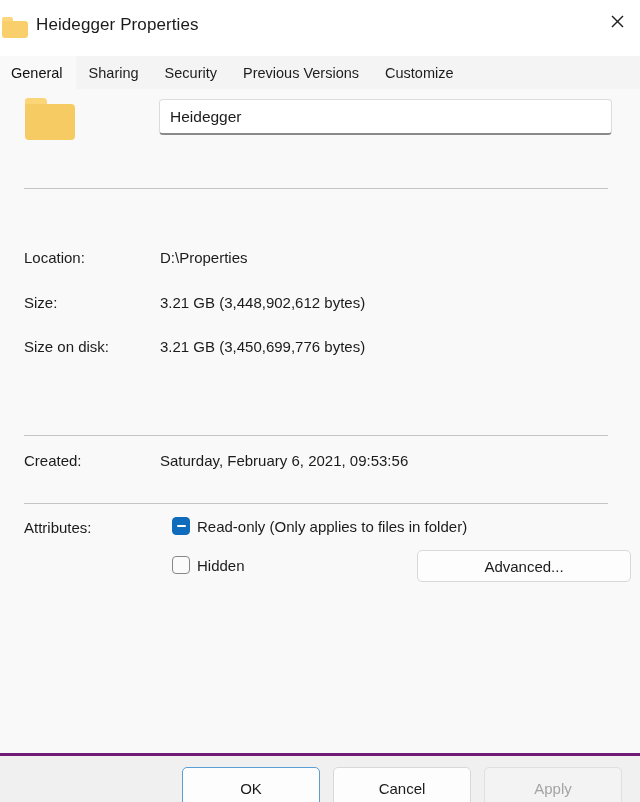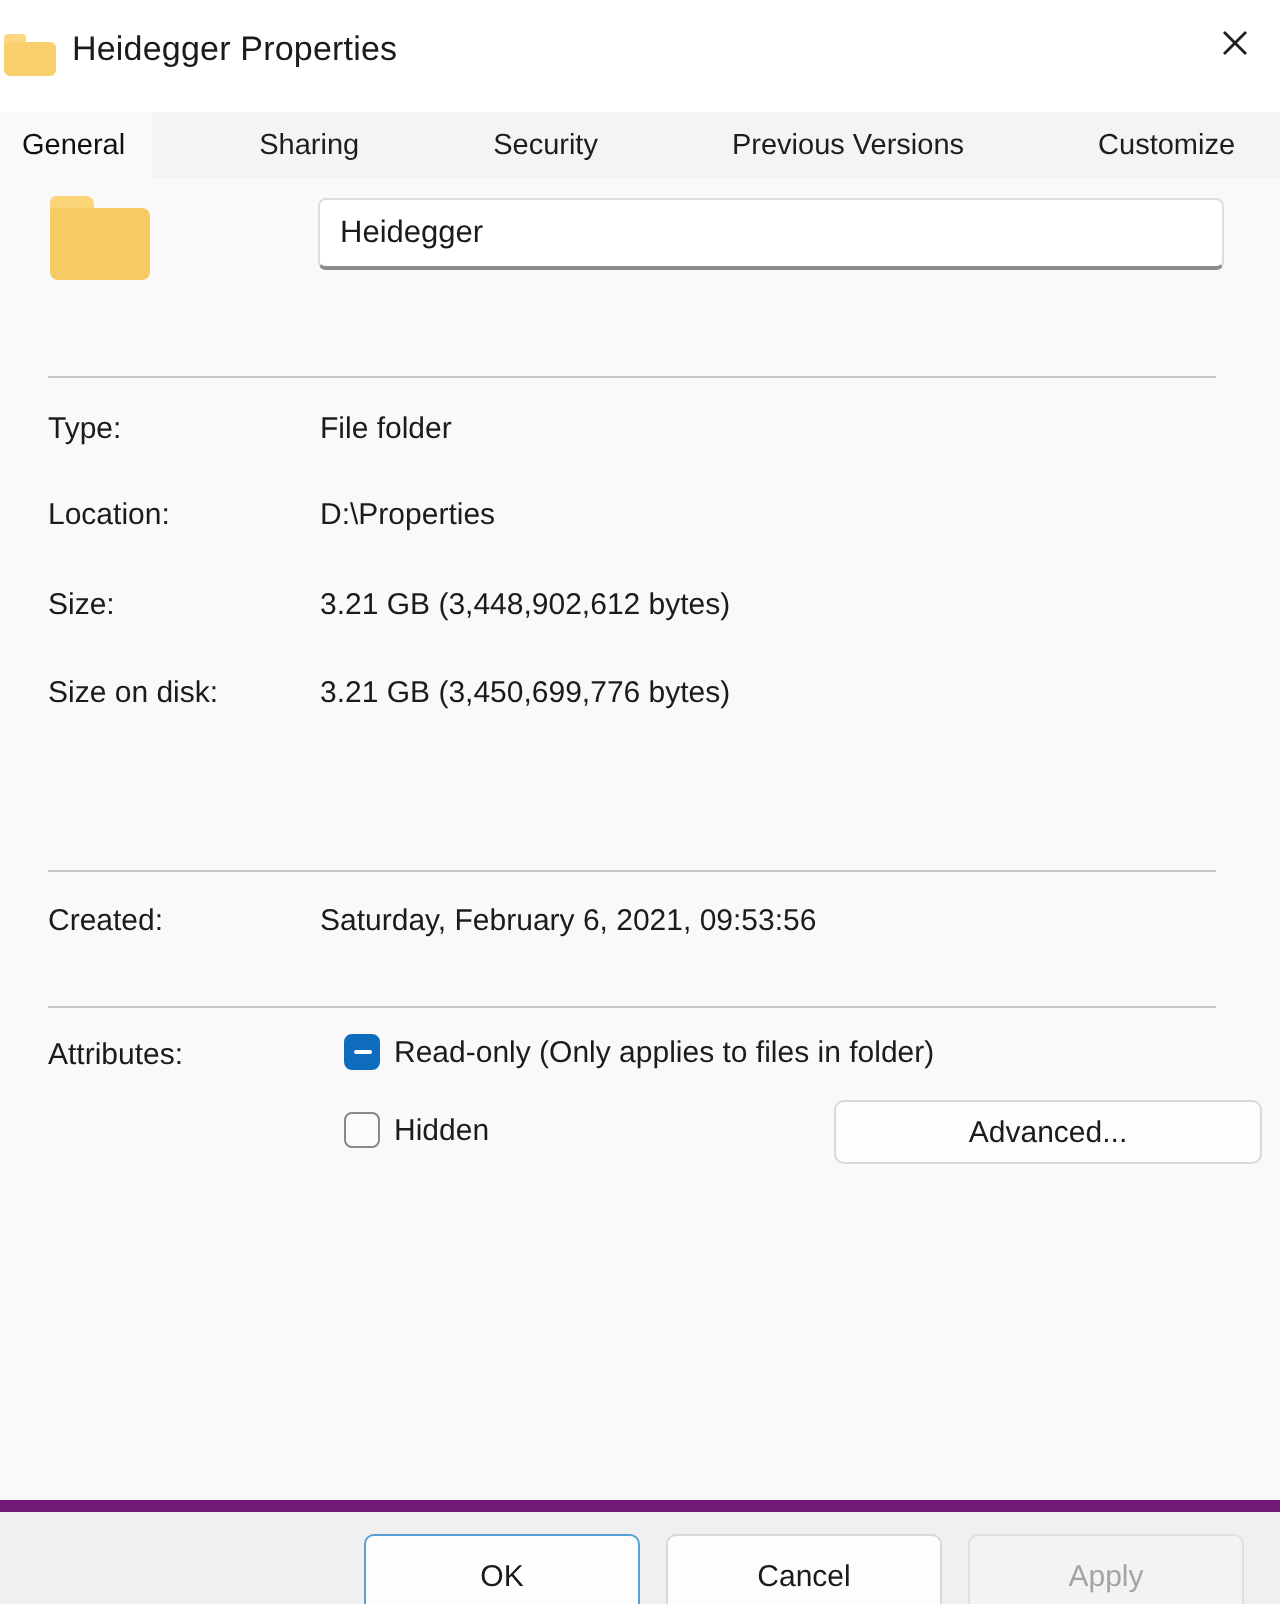--- a/index.html
+++ b/index.html
@@ -78,21 +78,20 @@
 
   
   .tabstrip {
     position: relative;
     flex: 0 0 33px;
     height: 33px;
     background: #f4f4f4;
     display: flex;
     align-items: stretch;
     padding-left: 0;
-    gap: 41px;
   }
   .tab {
     position: relative;
     display: flex;
     align-items: center;
     padding: 0 13px;
     font-size: 14.5px;
     color: #1d1d1d;
     background: #f4f4f4;
     cursor: default;
@@ -263,21 +262,21 @@
   }
 
   
   .footer {
     position: absolute;
     left: 0;
     bottom: 0;
     width: 640px;
     height: 46px;
     background: #f0f0f0;
-    border-top: 6px solid #701a75;
+    border-top: 3px solid #701a75;
   }
   .footer-buttons {
     position: absolute;
     right: 18px;
     top: 11px;
     display: flex;
     gap: 13px;
   }
   .btn-footer {
     width: 138px;
@@ -336,24 +335,20 @@
     <div class="name-row">
       <div class="folder-lg">
         <div class="folder-lg-tab"></div>
         <div class="folder-lg-body"></div>
       </div>
       <input class="name-input" type="text" value="Heidegger" style="">
     </div>
 
     <div class="sep" style="top:99px;"></div>
 
-    <div class="prop-row" style="top:117px;">
-      <span class="prop-label">Type:</span>
-      <span class="prop-value">File folder</span>
-    </div>
 
     <div class="prop-row" style="top:160px;">
       <span class="prop-label">Location:</span>
       <span class="prop-value">D:\Properties</span>
     </div>
 
     <div class="prop-row" style="top:205px;">
       <span class="prop-label">Size:</span>
       <span class="prop-value">3.21 GB (3,448,902,612 bytes)</span>
     </div>

